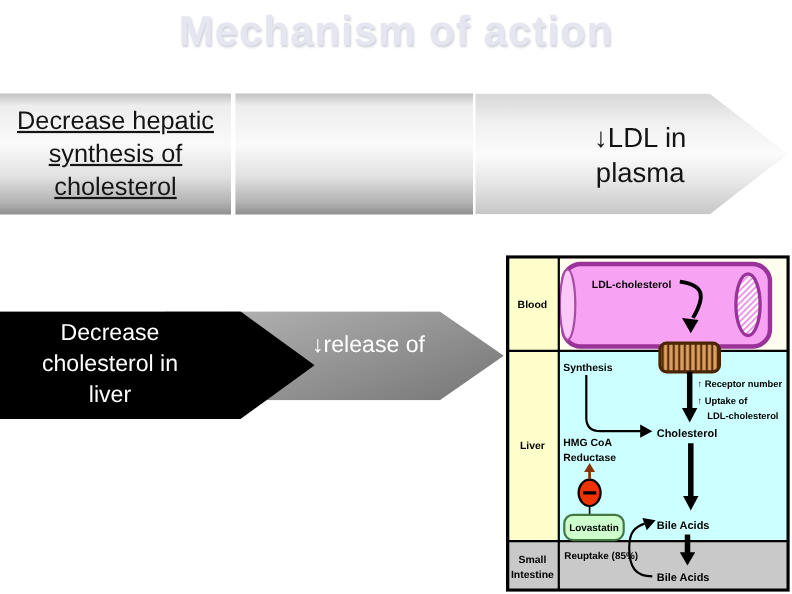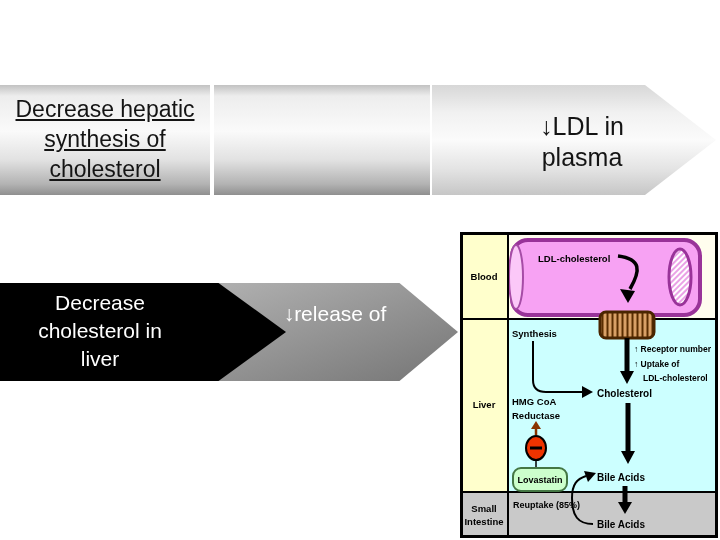--- a/index.html
+++ b/index.html
@@ -12,37 +12,38 @@
         background:linear-gradient(180deg,#c2c2c2 0%,#ededed 10%,#fafafa 42%,#e2e2e2 68%,#b3b3b3 90%,#8f8f8f 100%);
         color:#141414;font-size:23px;line-height:30px;text-align:center;text-decoration:underline;}
   .gbox .pad{padding-top:9px;}
   .box1{left:0;width:210px;}
   .box2{left:214px;width:216px;}
   .arrow1{position:absolute;left:432px;top:85px;width:284px;height:110px;
           background:linear-gradient(180deg,#d7d7d7 0%,#f1f1f1 25%,#fbfbfb 50%,#e4e4e4 76%,#c6c6c6 100%);
           clip-path:polygon(0 0,75% 0,100% 50%,75% 100%,0 100%);}
   .arrow1 .txt{position:absolute;left:40px;top:26px;width:220px;text-align:center;
                font-size:25px;line-height:31px;color:#141414;}
-  .arrow-gray{position:absolute;left:150px;top:283px;width:308px;height:98px;z-index:1;
+  .arrow-gray{position:absolute;left:150px;top:283px;width:308px;height:81px;z-index:1;
           background:linear-gradient(160deg,#b8b8b8 0%,#9a9a9a 45%,#757575 100%);
           clip-path:polygon(0 0,81% 0,100% 50%,81% 100%,0 100%);text-decoration:underline;}
   .arrow-gray .txt{position:absolute;left:60px;top:17px;width:250px;text-align:center;
                font-size:21px;line-height:27px;color:#fff;}
   .arrow-black{position:absolute;left:0;top:283px;width:258px;height:98px;z-index:2;
           background:#000;clip-path:polygon(0 0,76.4% 0,100% 50%,76.4% 100%,0 100%);padding-left:28px;}
   .arrow-black .txt{position:absolute;left:0;top:6px;width:200px;text-align:center;
                font-size:21px;line-height:28px;color:#fff;}
   .diagram{position:absolute;left:460px;top:232px;}
   svg text{font-family:"Liberation Sans","DejaVu Sans",sans-serif;font-weight:bold;fill:#000;}
 </style>
 </head>
 <body>
 
 <div class="slide">
 
+  <div class="title">Mechanism of action</div>
 
   <div class="gbox box1">
     <div class="pad">
       <div>Decrease hepatic</div>
       <div>synthesis of</div>
       <div>cholesterol</div>
     </div>
   </div>
 
   <div class="gbox box2">

